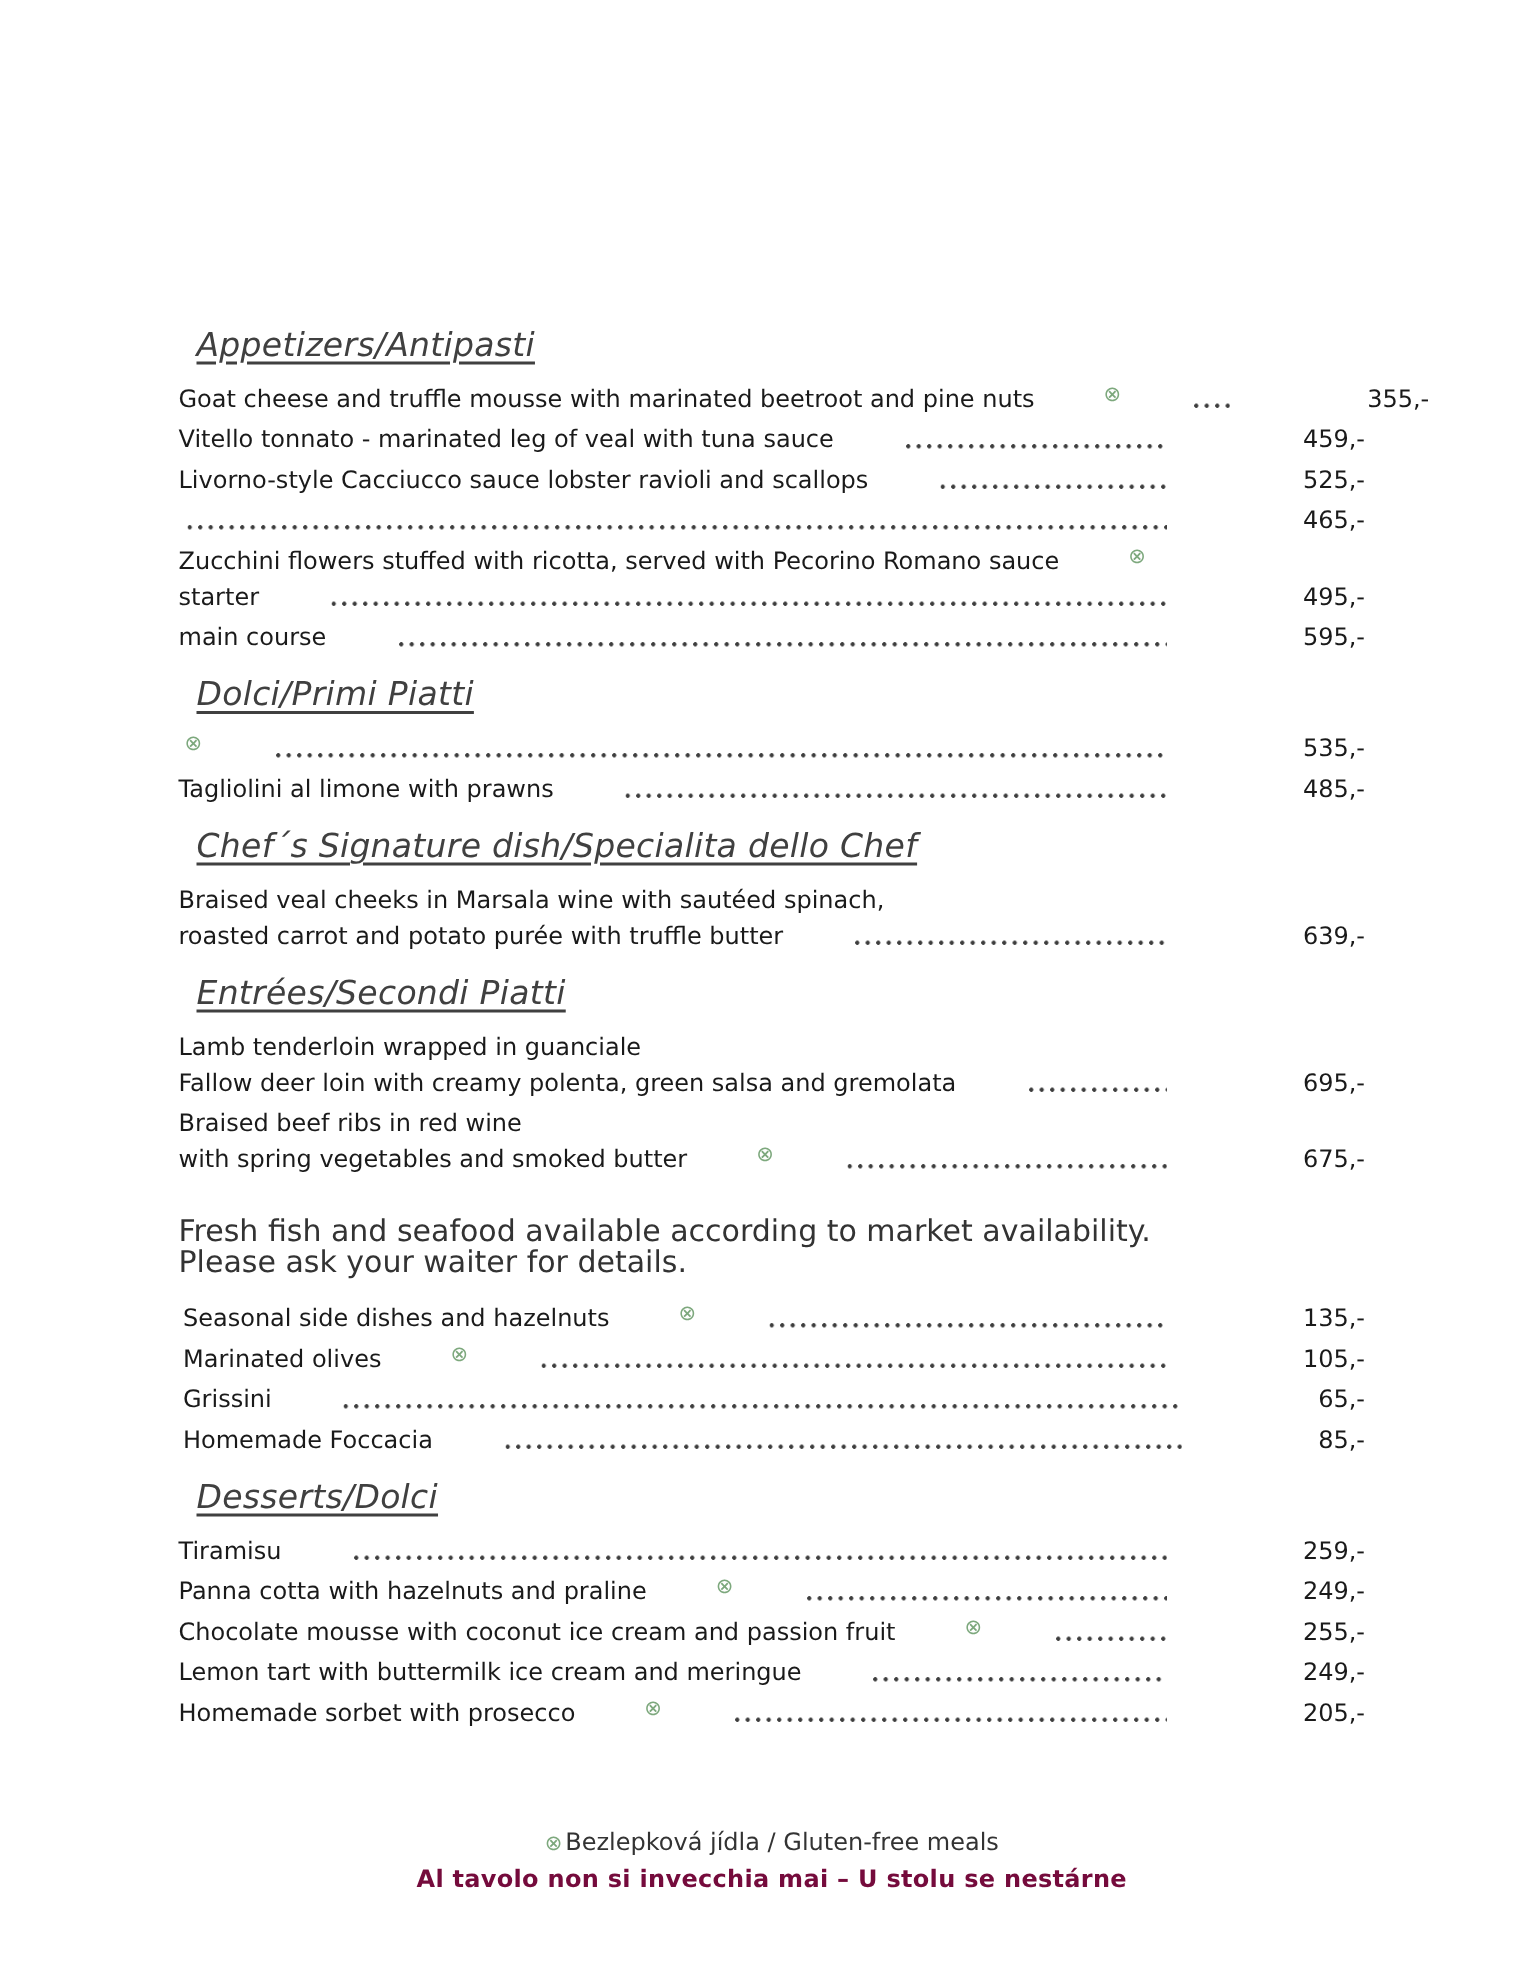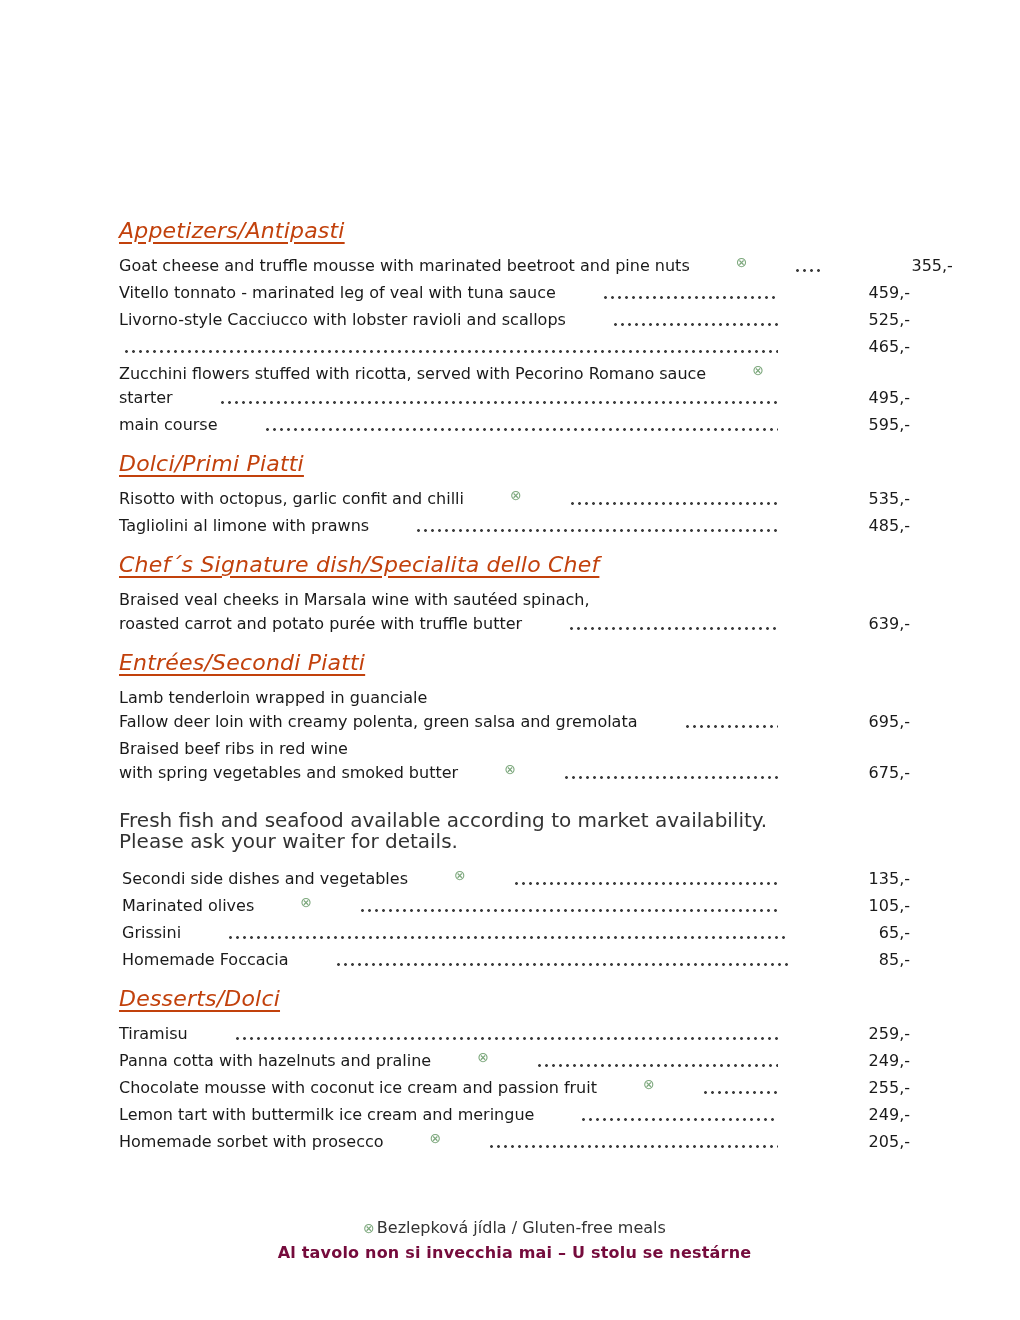--- a/index.html
+++ b/index.html
@@ -14,24 +14,24 @@
   .page {
     box-sizing: border-box;
     width: 1020px;
     height: 1320px;
     padding: 218px 110px 0 119px;
   }
   .stitle {
     font-size: 22px;
     font-style: italic;
     font-weight: 400;
-    color: #c2410c;
+    color: #404040;
     text-decoration: underline;
     text-underline-offset: 4px;
-    margin: 16px 0 13px 0;
+    margin: 16px 0 13px 12px;
     letter-spacing: 0.2px;
   }
   .stitle.first { margin-top: 0; }
   .stitle.indent { margin-left: 3px; }
   .section.indent .line { padding-left: 3px; }
   .line {
     display: flex;
     align-items: baseline;
     font-size: 16px;
     line-height: 20px;
@@ -94,21 +94,21 @@
       <span class="gf">⊗</span>
       <span class="dots"></span>
       <span class="price">355,-</span>
     </div>
     <div class="line">
       <span class="txt">Vitello tonnato - marinated leg of veal with tuna sauce</span>
       <span class="dots"></span>
       <span class="price">459,-</span>
     </div>
     <div class="line">
-      <span class="txt">Livorno-style Cacciucco with lobster ravioli and scallops</span>
+      <span class="txt">Livorno-style Cacciucco sauce lobster ravioli and scallops</span>
       <span class="dots"></span>
       <span class="price">525,-</span>
     </div>
     <div class="line">
       <span class="dots"></span>
       <span class="price">465,-</span>
     </div>
     <div class="line lead">
       <span class="txt">Zucchini flowers stuffed with ricotta, served with Pecorino Romano sauce</span>
       <span class="gf">⊗</span>
@@ -122,21 +122,20 @@
       <span class="txt">main course</span>
       <span class="dots"></span>
       <span class="price">595,-</span>
     </div>
   </div>
 
   <div class="section">
     <h2 class="stitle">Dolci/Primi Piatti</h2>
 
     <div class="line">
-      <span class="txt">Risotto with octopus, garlic confit and chilli</span>
       <span class="gf">⊗</span>
       <span class="dots"></span>
       <span class="price">535,-</span>
     </div>
     <div class="line">
       <span class="txt">Tagliolini al limone with prawns</span>
       <span class="dots"></span>
       <span class="price">485,-</span>
     </div>
   </div>
@@ -177,21 +176,21 @@
   </div>
 
   <div class="note">
     <div>Fresh fish and seafood available according to market availability.</div>
     <div>Please ask your waiter for details.</div>
   </div>
 
   <div class="section indent">
 
     <div class="line">
-      <span class="txt">Secondi side dishes and vegetables</span>
+      <span class="txt">Seasonal side dishes and hazelnuts</span>
       <span class="gf">⊗</span>
       <span class="dots"></span>
       <span class="price">135,-</span>
     </div>
     <div class="line">
       <span class="txt">Marinated olives</span>
       <span class="gf">⊗</span>
       <span class="dots"></span>
       <span class="price">105,-</span>
     </div>

